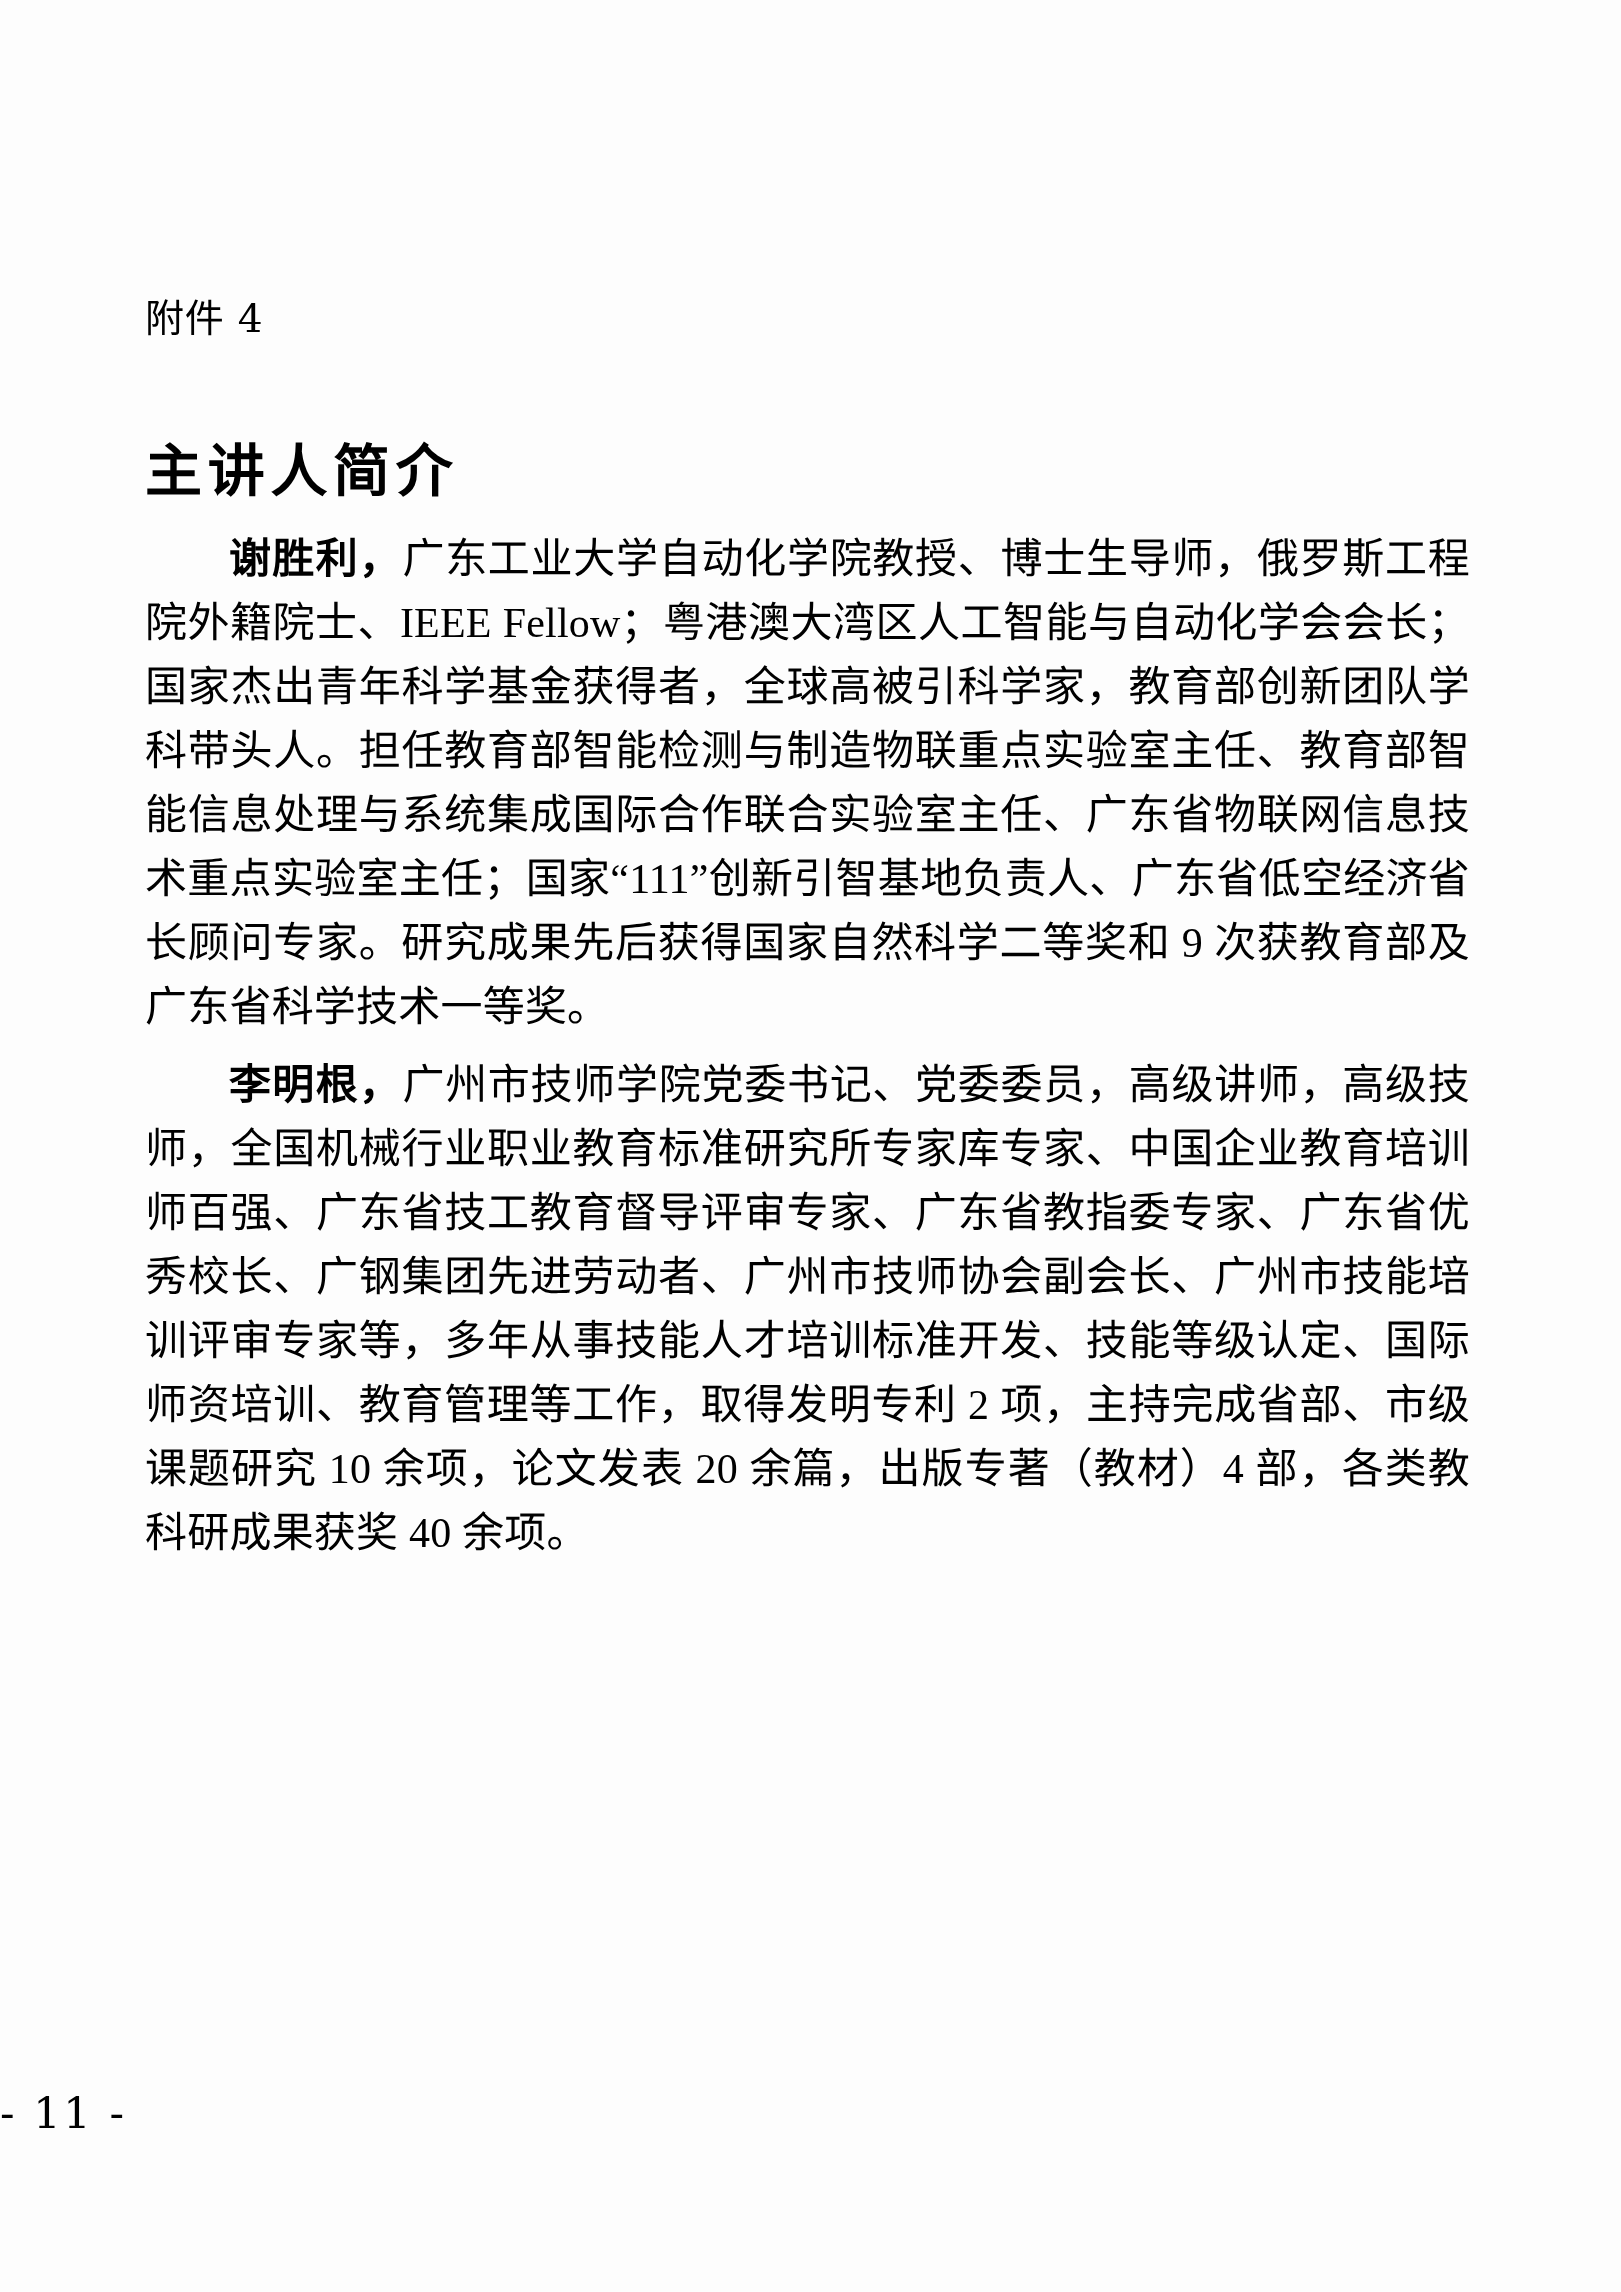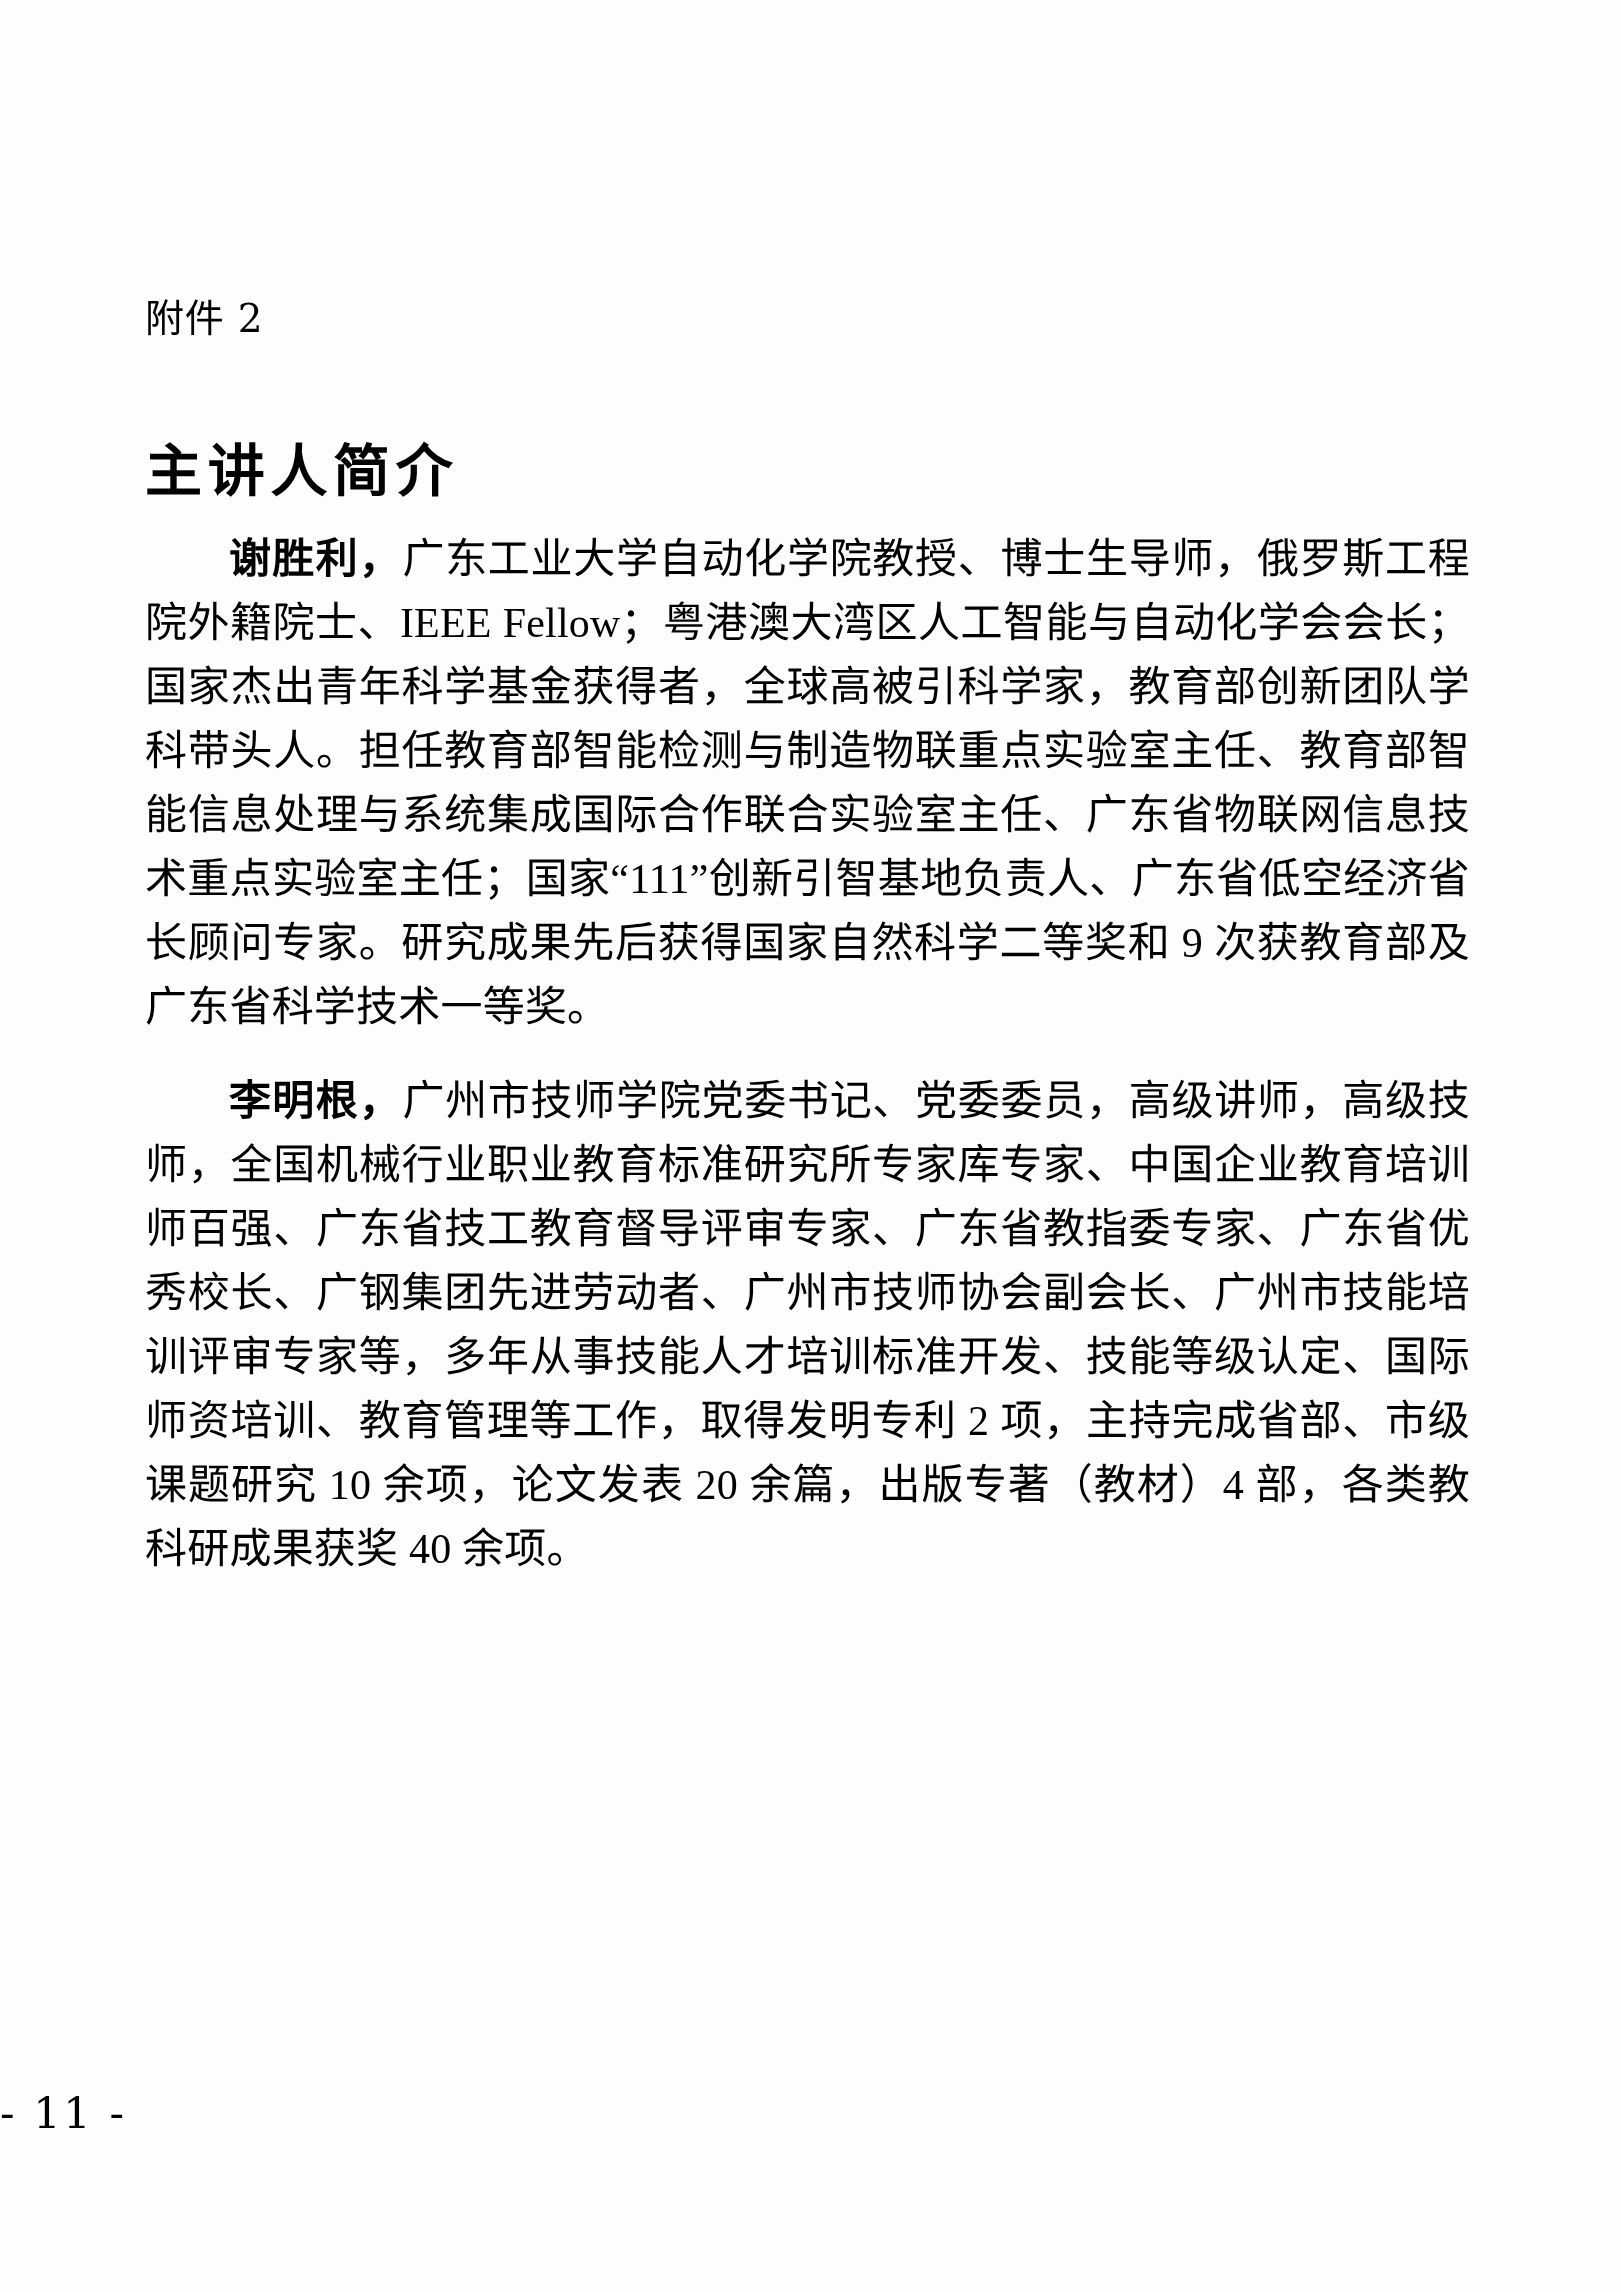--- a/index.html
+++ b/index.html
@@ -67,21 +67,21 @@
     line-height: 64px;
     text-align: justify;
     text-justify: inter-character;
     text-indent: 84px;
     letter-spacing: 0.005em;
     font-family: Liberation Serif, serif;
     word-break: break-all;
   }
 
   p.para + p.para {
-    margin-top: 30px;
+    margin-top: 14px;
   }
 
   .name {
     font-weight: 700;
     letter-spacing: 0.02em;
   }
 
   .footer {
     position: absolute;
     left: 0;
@@ -93,21 +93,21 @@
     font-family: "DejaVu Serif", "Liberation Serif", serif;
   }
 </style>
 </head>
 <body>
 
 <div class="page">
 
   <div class="content">
 
-    <div class="attachment-label">附件 2</div>
+    <div class="attachment-label">附件 4</div>
 
     <h1 class="doc-title">主讲人简介</h1>
 
     <div class="body-block">
 
       <p class="para"><span class="name">谢胜利，</span><span>广东工业大学自动化学院教授、博士生导师，俄罗斯工程院外籍院士、IEEE Fellow；粤港澳大湾区人工智能与自动化学会会长；国家杰出青年科学基金获得者，全球高被引科学家，教育部创新团队学科带头人。担任教育部智能检测与制造物联重点实验室主任、教育部智能信息处理与系统集成国际合作联合实验室主任、广东省物联网信息技术重点实验室主任；国家“111”创新引智基地负责人、广东省低空经济省长顾问专家。研究成果先后获得国家自然科学二等奖和 9 次获教育部及广东省科学技术一等奖。</span></p>
 
       <p class="para"><span class="name">李明根，</span><span>广州市技师学院党委书记、党委委员，高级讲师，高级技师，全国机械行业职业教育标准研究所专家库专家、中国企业教育培训师百强、广东省技工教育督导评审专家、广东省教指委专家、广东省优秀校长、广钢集团先进劳动者、广州市技师协会副会长、广州市技能培训评审专家等，多年从事技能人才培训标准开发、技能等级认定、国际师资培训、教育管理等工作，取得发明专利 2 项，主持完成省部、市级课题研究 10 余项，论文发表 20 余篇，出版专著（教材）4 部，各类教科研成果获奖 40 余项。</span></p>
 
     </div>

